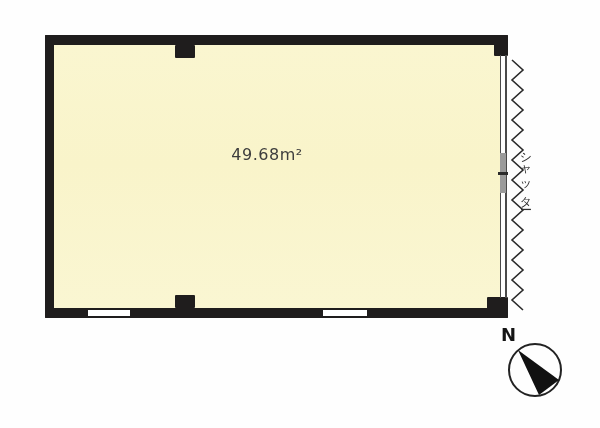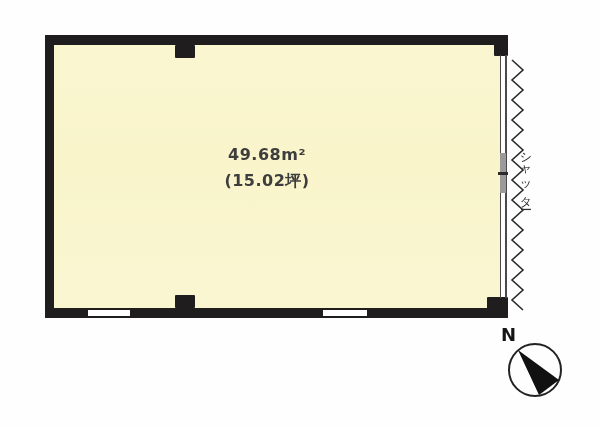--- a/index.html
+++ b/index.html
@@ -16,21 +16,21 @@
     background:linear-gradient(180deg,#faf6d0 0%,#f9f4ca 45%,#faf6d2 100%);
   }
   .window-slot{background:#ffffff;}
   .thin-line{background:#4a4a4a;}
   .shutter-panel{background:#9a9a9a;}
   .shutter-tick{background:#2b2b2b;}
   
   .area-label{
     width:170px;left:182px;top:142px;
     text-align:center;color:#3d3d3d;
-    font-size:16px;line-height:26px;letter-spacing:0.5px;font-weight:bold;
+    font-size:16px;line-height:26px;letter-spacing:0.5px;
   }
   .shutter-label{
     left:519px;top:144px;height:75px;
     writing-mode:vertical-rl;
     color:#2e2e2e;font-size:12px;letter-spacing:1px;line-height:14px;
   }
   .north-label{
     left:501px;top:324px;
     color:#151515;font-size:18px;font-weight:700;
   }
@@ -63,20 +63,19 @@
   <svg width="600" height="428" viewBox="0 0 600 428">
     <polyline fill="none" stroke="#2b2b2b" stroke-width="1.6" stroke-linejoin="miter" points="512,60 523,70 512,80 523,90 512,100 523,110 512,120 523,130 512,140 523,150 512,160 523,170 512,180 523,190 512,200 523,210 512,220 523,230 512,240 523,250 512,260 523,270 512,280 523,290 512,300 523,310"></polyline>
     <g>
       <circle cx="535" cy="370" r="26" fill="none" stroke="#222" stroke-width="2"></circle>
       <polygon points="518,350 539,395 559,380" fill="#111"></polygon>
     </g>
   </svg>
 
   <div class="abs area-label">
     <div>49.68m²</div>
-    <div>(15.02坪)</div>
   </div>
 
   <div class="abs shutter-label">シャッター</div>
 
   <div class="abs north-label">N</div>
 
 </div>
 
 </body></html>

